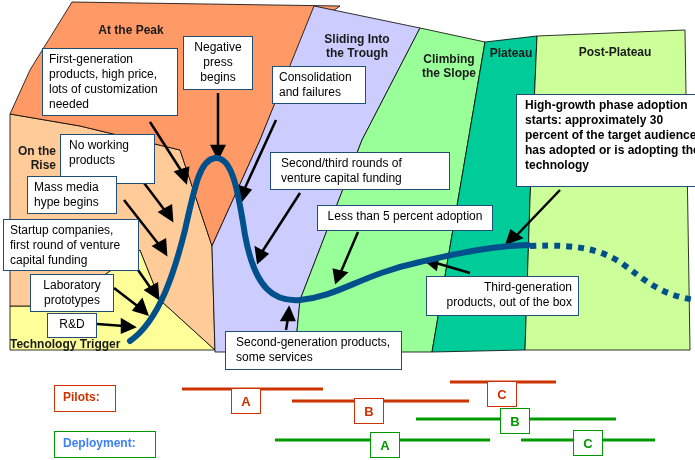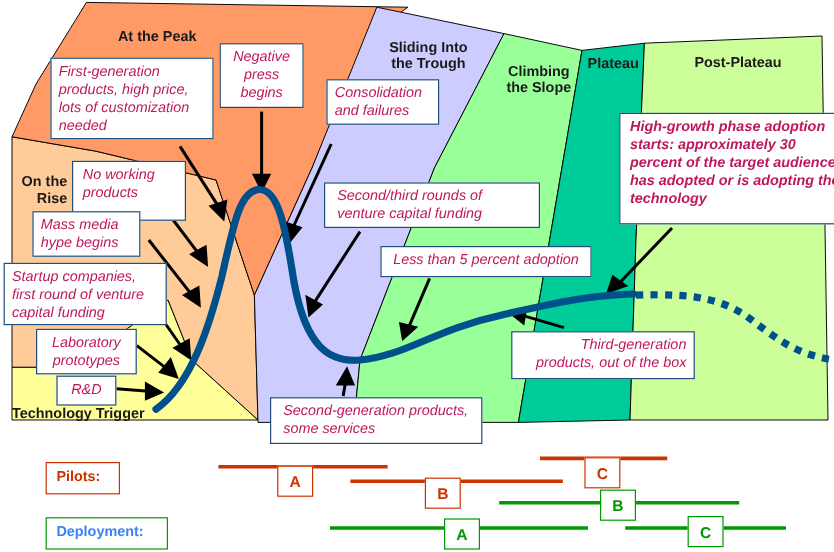--- a/index.html
+++ b/index.html
@@ -1,21 +1,21 @@
 <!DOCTYPE html>
 <html><head>
 <meta charset="utf-8">
 <style>
   html, body { margin:0; padding:0; background:#ffffff; }
   body { width:695px; height:460px; position:relative; overflow:hidden; font-family:"Liberation Sans", sans-serif; }
   #canvas { position:absolute; left:0; top:0; }
   .region-title { position:absolute; font-family:"Liberation Sans", sans-serif; font-weight:bold; font-size:12px; color:#1a1a1a; line-height:14px; text-align:center; }
-  .callout { position:absolute; background:#ffffff; border:1px solid #1f4e79; font-family:"Liberation Sans", sans-serif; font-size:12px; line-height:15px; color:#be185d; padding:3px 6px; box-sizing:border-box;font-style:italic; }
+  .callout { position:absolute; background:#ffffff; border:1px solid #1f4e79; font-family:"Liberation Sans", sans-serif; font-size:12px; line-height:15px; color:#000000; padding:3px 6px; box-sizing:border-box; }
   .callout.bold { font-weight:bold; }
-  .legend-label { position:absolute; font-family:"Liberation Sans", sans-serif; font-weight:bold; font-size:12px; background:#fff; padding:3px 8px; box-sizing:border-box; line-height:16px; }
+  .legend-label { position:absolute; font-family:"Liberation Sans", sans-serif; font-weight:bold; font-size:12px; background:#fff; padding:3px 8px; box-sizing:border-box; line-height:16px;margin-left:16px; }
   .bar-tag { position:absolute; width:30px; height:26px; background:#fff; font-family:"Liberation Sans", sans-serif; font-weight:bold; font-size:13px; text-align:center; line-height:26px; box-sizing:border-box; }
 </style>
 </head>
 <body>
 
 <svg id="canvas" width="695" height="460" viewBox="0 0 695 460">
 
   <polygon points="10,306 60,306 140,250 160,300 215,350 10,350" fill="#ffff99" stroke="#000" stroke-width="0.8"></polygon>
   <polygon points="10,114 80,126 180,150 212,246 215,350 160,300 140,250 60,306 10,306" fill="#ffcc99" stroke="#000" stroke-width="0.8"></polygon>
   <polygon points="72,2 340,6 306,30 260,140 212,246 180,150 80,126 10,114 30,70" fill="#ff9966" stroke="#000" stroke-width="0.8"></polygon>

